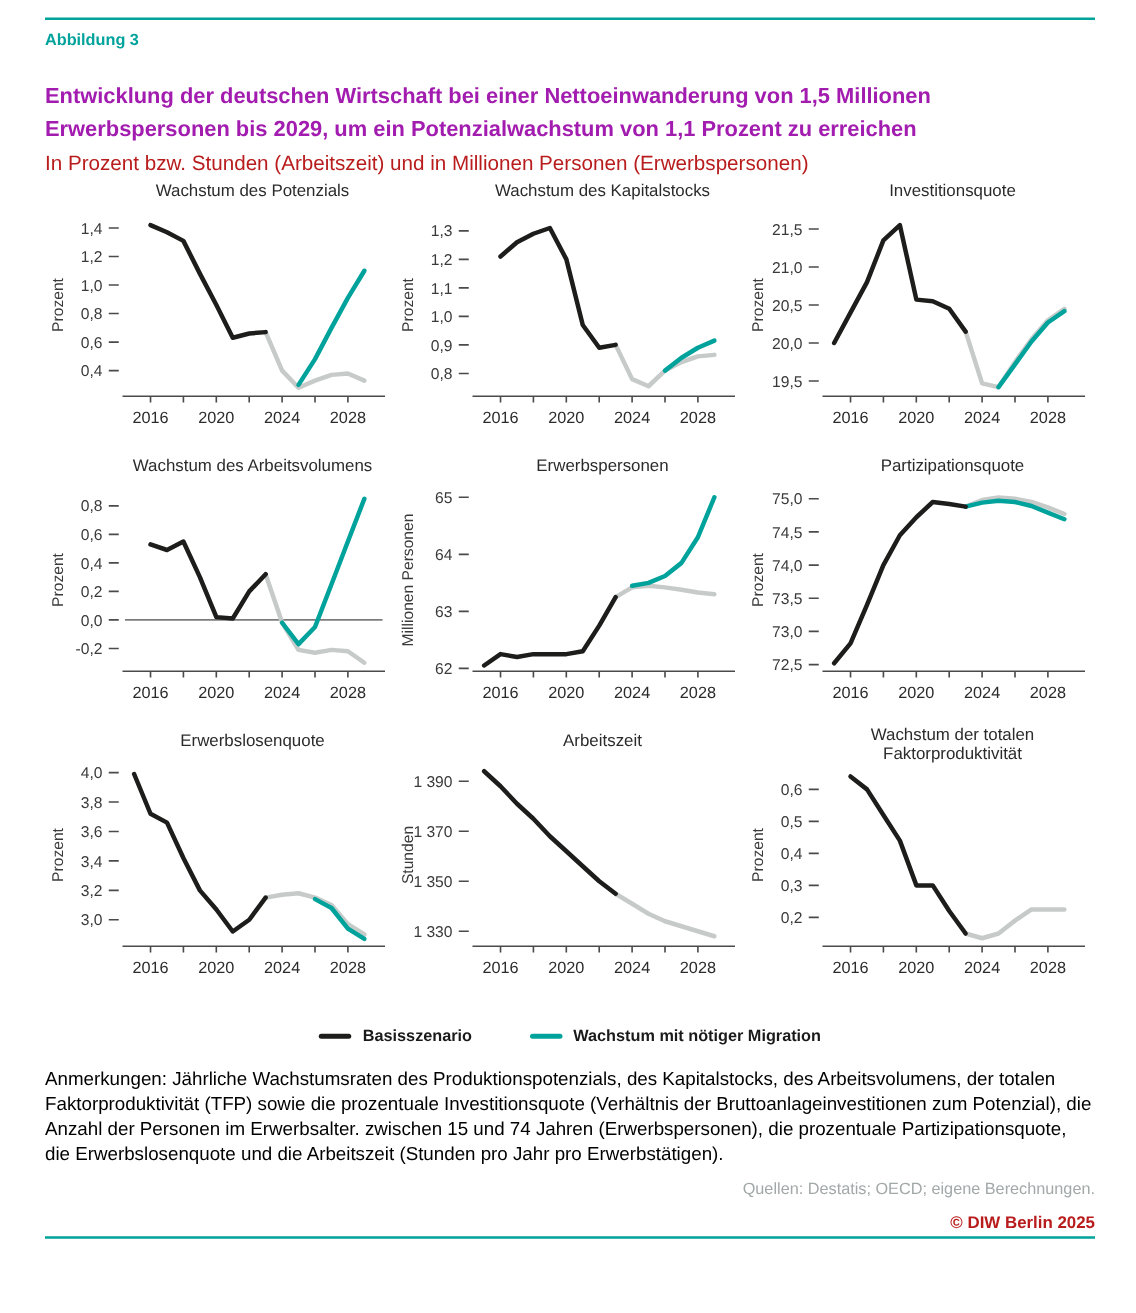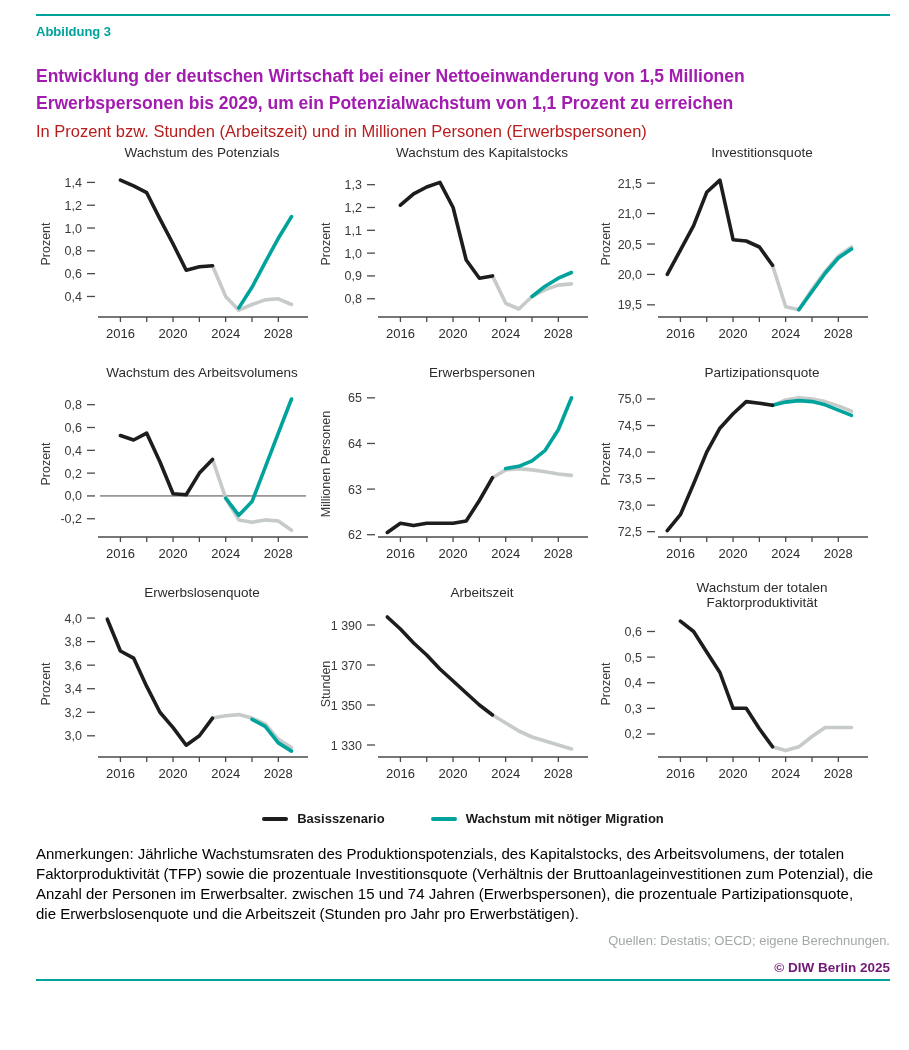--- a/index.html
+++ b/index.html
@@ -1,30 +1,30 @@
 <!DOCTYPE html>
 <html><head>
 <meta charset="utf-8">
 <style>
   html,body{margin:0;padding:0;background:#ffffff;}
   body{font-family:"Liberation Sans", sans-serif; color:#1a1a1a;}
-  .page{width:909px;height:1050px;box-sizing:border-box;padding:14px 19px 0 36px;position:relative;background:#fff;overflow:hidden;}
+  .page{width:909px;height:1050px;box-sizing:border-box;padding:14px 33px 0 36px;position:relative;background:#fff;overflow:hidden;}
   .rule{height:2px;background:#00a39c;}
   .fig-label{margin-top:8px;font-size:13px;font-weight:600;color:#00a39c;}
   .fig-title{margin-top:24px;font-size:17.5px;font-weight:700;line-height:1.55;color:#a21caf;max-width:830px;}
   .fig-subtitle{margin-top:5px;font-size:16.5px;font-weight:400;color:#b91c1c;}
   .charts-grid{margin-top:0;display:grid;grid-template-columns:repeat(3,280px);}
   .chart-cell{width:280px;height:220px;}
   svg text{font-family:"Liberation Sans", sans-serif;}
-  .legend{margin-top:10px;display:flex;justify-content:center;align-items:center;gap:46px;}
+  .legend{margin-top:20px;display:flex;justify-content:center;align-items:center;gap:46px;}
   .legend-item{display:flex;align-items:center;gap:9px;font-size:13px;font-weight:700;color:#1a1a1a;}
   .legend-swatch{width:26px;height:4.5px;border-radius:2.5px;display:inline-block;}
   .notes{margin-top:18px;font-size:15px;line-height:1.33;color:#000000;max-width:840px;}
   .sources{margin-top:9px;font-size:13px;color:#a2a8a8;text-align:right;}
-  .copyright{margin-top:12px;text-align:right;font-size:13.5px;font-weight:600;color:#701a75;}
+  .copyright{margin-top:12px;text-align:right;font-size:13.5px;font-weight:600;color:#b91c1c;}
   .bottom-rule{margin-top:4px;}
 </style>
 </head>
 <body>
 
 <div class="page">
   <div class="rule"></div>
   <div class="fig-label">Abbildung 3</div>
   <div class="fig-title">Entwicklung der deutschen Wirtschaft bei einer Nettoeinwanderung von 1,5 Millionen Erwerbspersonen bis 2029, um ein Potenzialwachstum von 1,1 Prozent zu erreichen</div>
   <div class="fig-subtitle">In Prozent bzw. Stunden (Arbeitszeit) und in Millionen Personen (Erwerbspersonen)</div>

